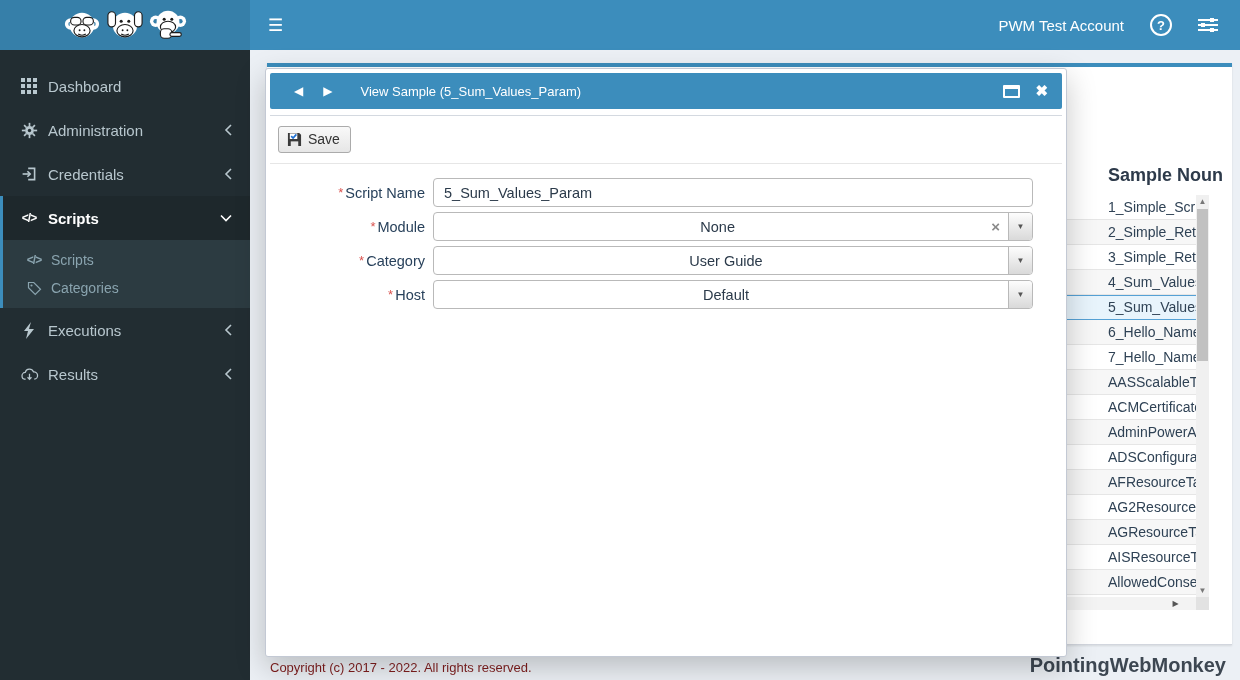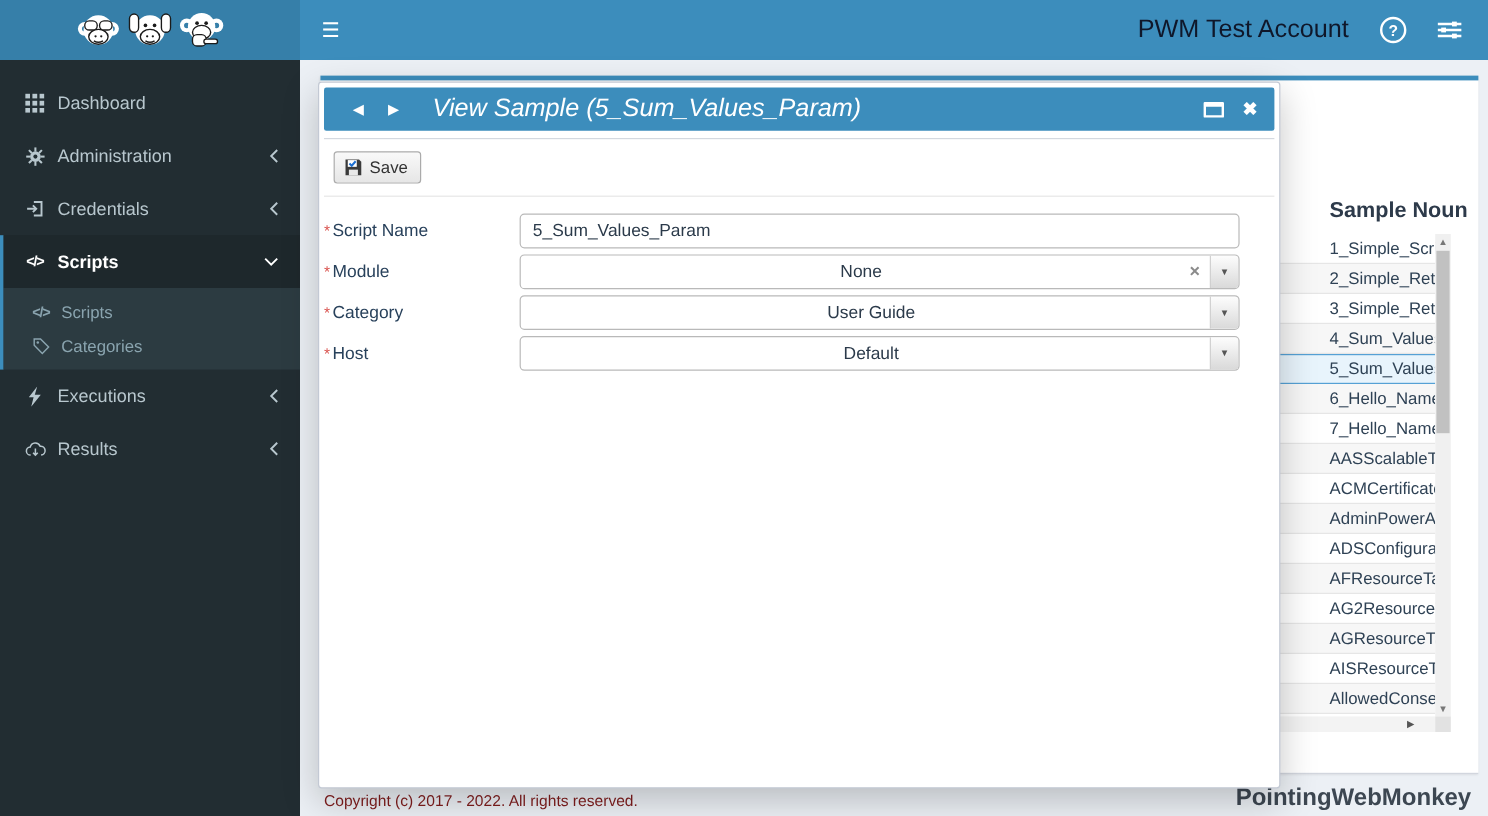--- a/index.html
+++ b/index.html
@@ -5,21 +5,21 @@
   * { box-sizing: border-box; margin: 0; padding: 0; }
   html,body { width:1240px; height:680px; overflow:hidden;
     font-family:"Liberation Sans", sans-serif; background:#ecf0f5; }
 
   
   .topbar { position:absolute; left:0; top:0; width:1240px; height:50px; display:flex; z-index:30; }
   .logo { width:250px; height:50px; background:#367fa9; display:flex; align-items:center; justify-content:center; gap:5px; cursor:pointer; }
   .topnav { flex:1; background:#3c8dbc; display:flex; align-items:center; color:#fff; }
   .hamburger { font-size:17px; color:#fff; padding:0 18px; cursor:pointer; }
   .topnav-right { margin-left:auto; display:flex; align-items:center; gap:26px; padding-right:22px; }
-  .account { font-size:21px; color:#0f172a; cursor:pointer;text-align:right; }
+  .account { font-size:15px; color:#ffffff; cursor:pointer;text-align:right; }
   .help-ico { width:22px; height:22px; border:2px solid #fff; border-radius:50%; display:flex; align-items:center; justify-content:center; font-size:13px; font-weight:bold; color:#fff; cursor:pointer; }
 
   
   .sidebar { position:absolute; left:0; top:50px; width:250px; height:630px; background:#222d32; z-index:20; padding-top:14px; }
   .side-item { height:44px; display:flex; align-items:center; padding-left:16px; color:#b8c7ce; font-size:15px; cursor:pointer; border-left:3px solid transparent; }
   .side-item .sicon { width:20px; margin-right:9px; display:flex; justify-content:center; color:#b8c7ce; }
   .side-item .chev { margin-left:auto; margin-right:18px; display:flex; }
   .side-group { border-left:3px solid #3c8dbc; }
   .side-group .side-item { border-left:none; background:#1e282c; color:#fff; }
   .side-group .side-item .sicon { color:#fff; }
@@ -51,38 +51,38 @@
   
   .copyright { position:absolute; left:270px; top:660px; font-size:13px; color:#7f1d1d; z-index:2; }
   .brand { position:absolute; right:14px; top:654px; font-size:20px; font-weight:bold; color:#3d4752; z-index:2; }
 
   
   .modal { position:absolute; left:265px; top:68px; width:802px; height:589px; background:#fff;
     border:1px solid #c3c9d4; border-radius:3px; padding:4px; z-index:40; box-shadow:0 10px 30px rgba(0,0,0,.22); }
   .m-title { height:36px; background:#3c8dbc; border-radius:2px; display:flex; align-items:center; color:#fff; }
   .nav-arrow { font-size:12px; color:#fff; cursor:pointer; }
   .nav-prev { margin-left:24px; } .nav-next { margin-left:20px; }
-  .m-title-text { margin-left:28px; font-size:21px;font-style:italic; }
+  .m-title-text { margin-left:28px; font-size:13px; }
   .win-btns { margin-left:auto; display:flex; align-items:center; gap:15px; margin-right:14px; }
   .max-ico { width:17px; height:13px; border:2px solid #fff; border-top-width:4px; border-radius:1px; cursor:pointer; }
   .close-ico { font-size:15px; font-weight:bold; color:#fff; cursor:pointer; }
 
   .m-tabs { display:flex; gap:3px; padding:6px 4px 0 4px; border-bottom:1px solid #d4d9e0; }
   .tab { padding:6px 17px 7px 17px; font-size:15px; font-weight:600; color:#2c3e50; background:#fafafc;
     border:1px solid #c9cbda; border-bottom:none; border-top:3px solid #b5b6d2; border-radius:3px 3px 0 0;
     cursor:pointer; margin-bottom:0; }
   .tab.active { border-top-color:#ea5964; background:#fff; margin-bottom:-1px; padding-bottom:8px; }
 
   .m-toolbar { padding:10px 0 10px 8px; border-bottom:1px solid #e6e6e6; }
   .save-btn { display:inline-flex; align-items:center; gap:6px; padding:4px 10px 5px 8px; font-size:14px; color:#333;
     border:1px solid #ababab; border-radius:3px; background:linear-gradient(#f9f9f9,#e6e6e6); cursor:pointer; }
 
   .m-form { padding-top:14px; }
   .frow { display:flex; align-items:center; margin-bottom:5px; height:29px; }
-  .flabel { width:155px; text-align:left; margin-right:8px; color:#28415b; font-size:14.5px; cursor:default; }
+  .flabel { width:155px; text-align:right; margin-right:8px; color:#28415b; font-size:14.5px; cursor:default; }
   .req { color:#d9534f; margin-right:2px; font-size:13px; vertical-align:top; }
   .fctrl { width:600px; height:29px; border:1px solid #b9b9b9; border-radius:4px; background:#fff;
     display:flex; align-items:center; font-size:14.5px; color:#2b3a4a; overflow:hidden; }
   input.fctrl { padding-left:10px; outline:none; font-family:"Liberation Sans", sans-serif; }
   .sel-val { flex:1; padding-left:10px; white-space:nowrap;text-align:center; }
   .clear-x { color:#8b8b8b; font-size:15px; font-weight:bold; margin-right:8px; cursor:pointer; line-height:1; }
   .dd-btn { width:24px; align-self:stretch; border-left:1px solid #b9b9b9; background:linear-gradient(#fdfdfd,#d9d9d9);
     display:flex; align-items:center; justify-content:center; color:#555; font-size:8px; cursor:pointer; border-radius:0 3px 3px 0; }
 </style>
 </head>

